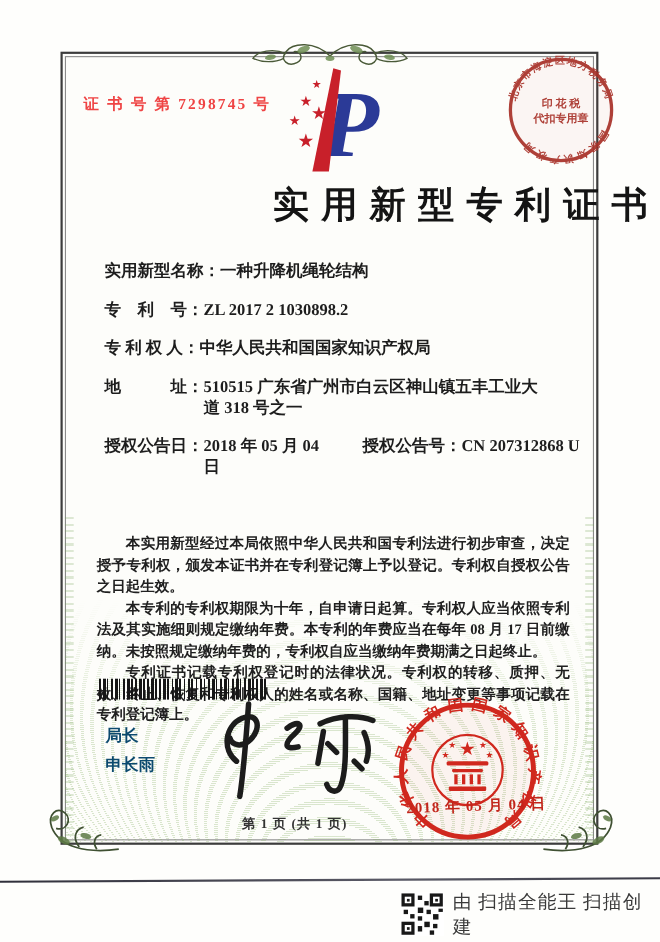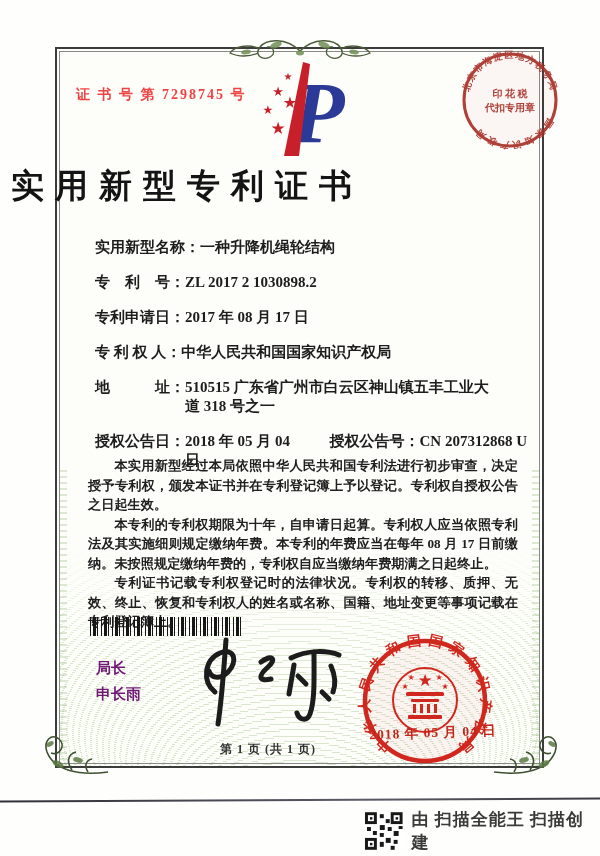--- a/index.html
+++ b/index.html
@@ -38,53 +38,53 @@
   .edge-strip.left { left:59px; } .edge-strip.right { left:532px; }
 
   .cert-no {
     position:absolute; left:76px; top:86px; font-size:14px; font-weight:600;
     letter-spacing:2px; color:#ef4444;
   }
 
   .logo { position:absolute; left:258px; top:58px; width:90px; height:102px; }
 
   .title {
-    position:absolute; left:0; top:164px; width:600px; text-align:left;
+    position:absolute; left:0; top:164px; width:600px; text-align:right;
     font-size:33px; font-weight:700; color:#141414; letter-spacing:11px;
     text-indent:11px;
   }
 
   .fields { position:absolute; left:95px; top:238px; width:432px;
     font-size:15px; font-weight:600; color:#1d1d1d; }
   .field-row { display:flex; line-height:19px; margin-bottom:16px; }
   .field-label { white-space:pre; flex:0 0 auto; }
   .field-value { max-width:330px; }
   .field-row.addr .field-value { max-width:318px; }
   .field-row.last { margin-bottom:0; }
   .grant-col { display:flex; margin-left:28px; flex:0 0 auto; }
 
   .paragraphs {
-    position:absolute; left:88px; top:456px; width:430px;
+    position:absolute; left:88px; top:484px; width:430px;
     font-size:13.2px; line-height:19.5px; font-weight:600; color:#202020;
     text-align:justify;
   }
   .paragraphs p { text-indent:2em; }
 
   .barcode {
     position:absolute; left:90px; top:617px; width:152px; height:19px;
     background:repeating-linear-gradient(90deg,
       #161616 0 1.5px, transparent 1.5px 3.5px,
       #161616 3.5px 6px, transparent 6px 7px,
       #161616 7px 8.5px, transparent 8.5px 11px);
   }
 
   .signer {
     position:absolute; left:96px; top:657px;
-    font-family:Liberation Mono, monospace;
-    font-size:15px; font-weight:700; color:#701a75; line-height:26px;
+    font-family:Liberation Sans, sans-serif;
+    font-size:15px; font-weight:700; color:#0c4a6e; line-height:26px;
   }
   .signature-svg { position:absolute; left:185px; top:634px; }
 
   .seal-box { position:absolute; left:350px; top:626px; width:150px; height:150px; }
   .seal-date {
     position:absolute; left:347px; top:724px; width:172px; text-align:center;
     color:#c2251a; font-size:13.5px; font-weight:700; letter-spacing:1px;
     transform:rotate(-2deg);
   }
 
@@ -103,21 +103,21 @@
   .paper-edge {
     position:absolute; left:0; top:799px; width:600px; height:2px;
     background:linear-gradient(90deg,#2f2f3a,#5a5a66 60%,#3a3a46);
     transform:rotate(-0.3deg);
   }
 
   .scan-mark {
     position:absolute; left:364px; top:808px; display:flex; align-items:center; gap:8px;
     font-family:"Liberation Serif","DejaVu Serif",serif;
   }
-  .scan-text { font-size:17px; font-weight:700; color:#3a3a3a; letter-spacing:1px; }
+  .scan-text { font-size:17px; font-weight:400; color:#3a3a3a; letter-spacing:1px; }
 </style>
 </head>
 <body>
 
 <div class="photo">
 
   <div class="frame"></div>
   <div class="wave-band"></div>
   <div class="edge-strip left"></div>
   <div class="edge-strip right"></div>
@@ -171,24 +171,20 @@
   <div class="title">实用新型专利证书</div>
 
   <div class="fields">
     <div class="field-row">
       <span class="field-label">实用新型名称：</span>
       <span class="field-value">一种升降机绳轮结构</span>
     </div>
     <div class="field-row">
       <span class="field-label">专　利　号：</span>
       <span class="field-value">ZL 2017 2 1030898.2</span>
-    </div>
-    <div class="field-row">
-      <span class="field-label">专利申请日：</span>
-      <span class="field-value">2017 年 08 月 17 日</span>
     </div>
     <div class="field-row">
       <span class="field-label">专 利 权 人：</span>
       <span class="field-value">中华人民共和国国家知识产权局</span>
     </div>
     <div class="field-row addr">
       <span class="field-label">地　　　址：</span>
       <span class="field-value">510515 广东省广州市白云区神山镇五丰工业大道 318 号之一</span>
     </div>
     <div class="field-row last">

